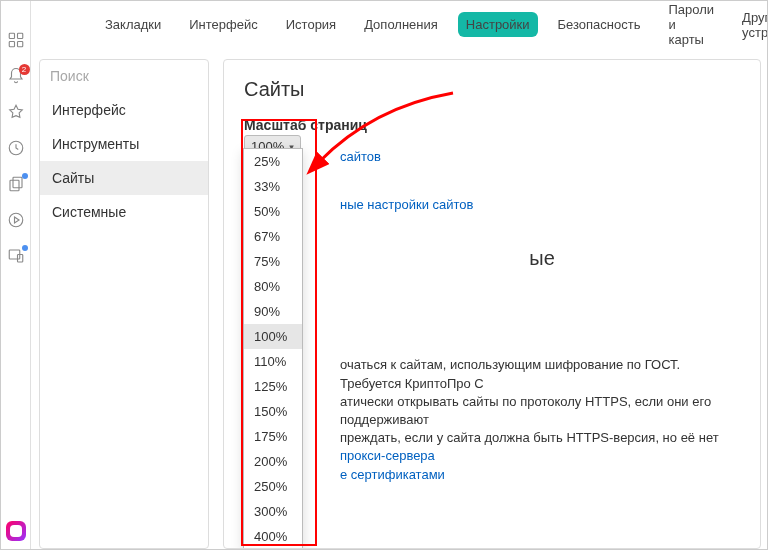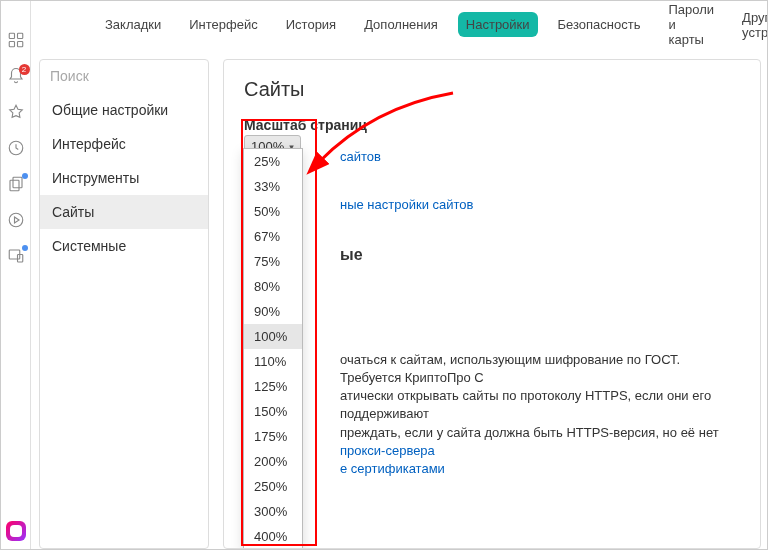--- a/index.html
+++ b/index.html
@@ -246,21 +246,20 @@
   <div class="tab active">Настройки</div>
   <div class="tab">Безопасность</div>
   <div class="tab">Пароли и карты</div>
   <div class="tab">Другие устройства</div>
 </div>
 
 <div class="content-wrap">
 
   <div class="sidebar">
     <div class="search-box">Поиск</div>
-    <div class="sidebar-item">Общие настройки</div>
     <div class="sidebar-item">Интерфейс</div>
     <div class="sidebar-item">Инструменты</div>
     <div class="sidebar-item active">Сайты</div>
     <div class="sidebar-item">Системные</div>
   </div>
 
   <div class="main">
     <h1>Сайты</h1>
     <h2>Масштаб страниц</h2>
     <div class="zoom-select">
@@ -286,21 +285,21 @@
       <div class="dropdown-item">250%</div>
       <div class="dropdown-item">300%</div>
       <div class="dropdown-item">400%</div>
 
     </div>
 
     
     <div class="right-col">
       <div class="blk"><span class="link">сайтов</span></div>
       <div class="blk"><span class="link">ные настройки сайтов</span></div>
-      <div class="blk" style="font-size:16px;font-weight:700;">ые</div>
+      <div class="blk" style="font-size:20px;font-weight:400;text-align:center;">ые</div>
       <div style="height:54px;"></div>
       <div>очаться к сайтам, использующим шифрование по ГОСТ. Требуется КриптоПро С</div>
       <div>атически открывать сайты по протоколу HTTPS, если они его поддерживают</div>
       <div>преждать, если у сайта должна быть HTTPS-версия, но её нет</div>
       <div><span class="link">прокси-сервера</span></div>
       <div><span class="link">е сертификатами</span></div>
     </div>
 
   </div>
 </div>

